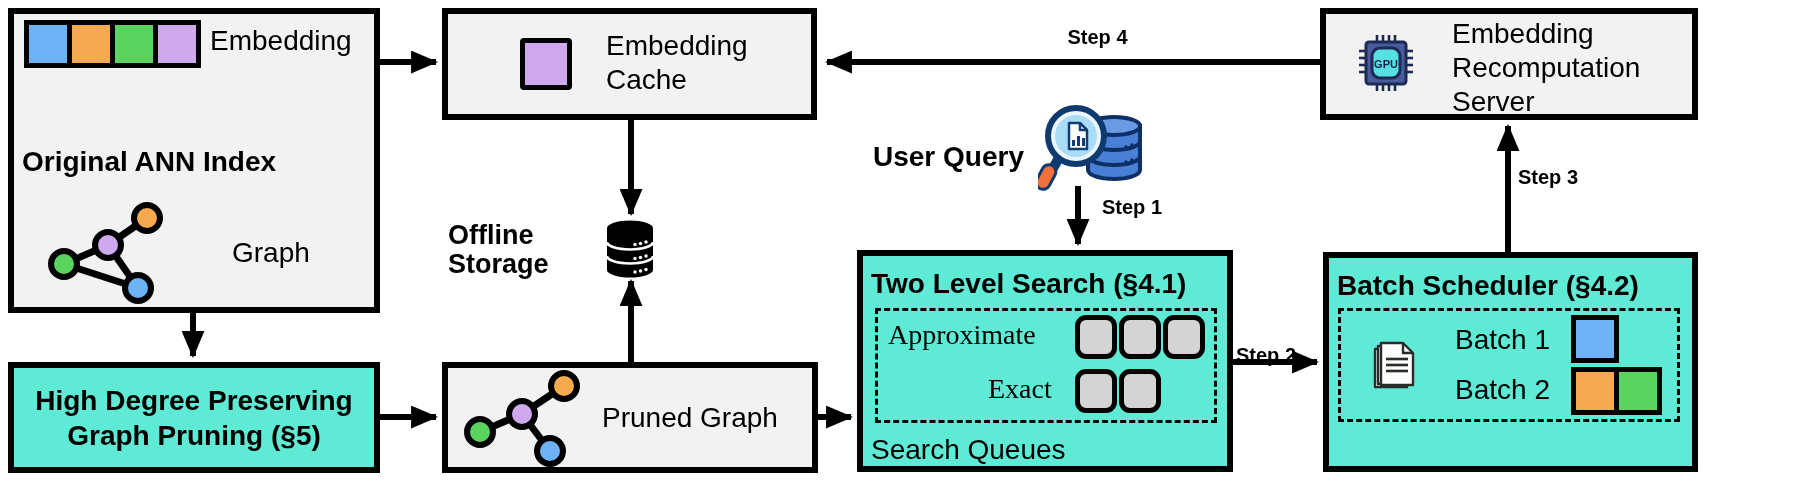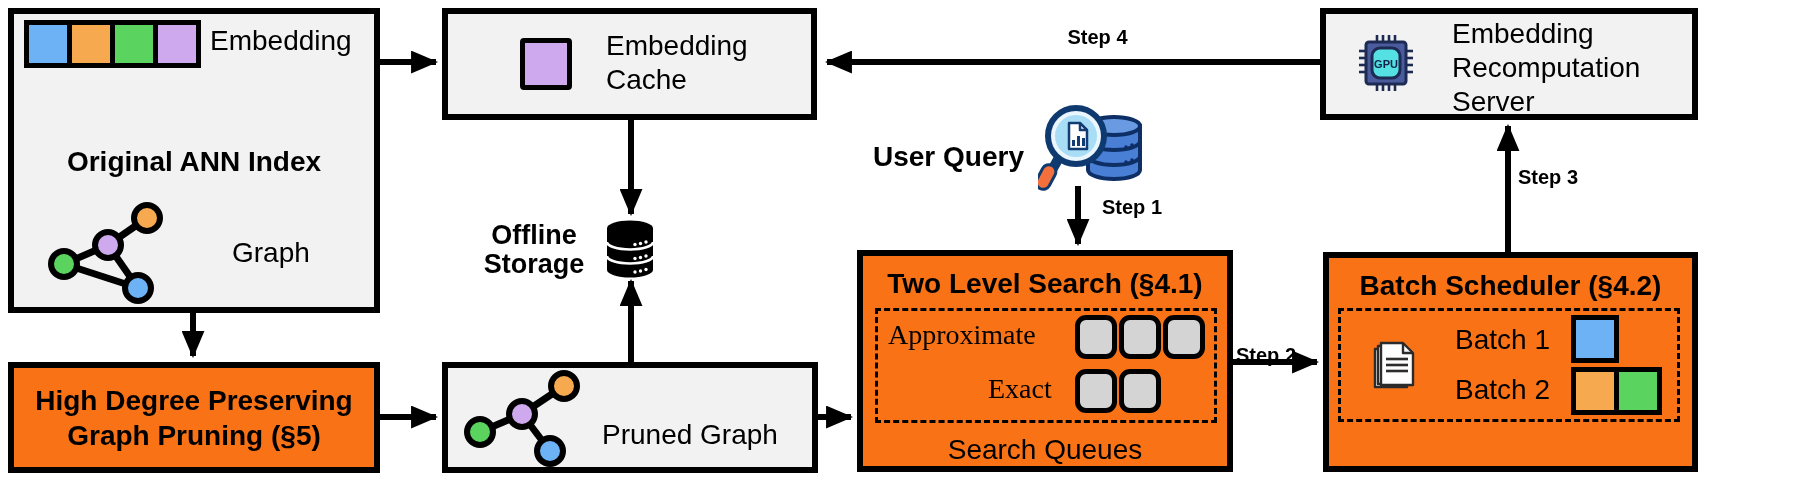--- a/index.html
+++ b/index.html
@@ -1,27 +1,27 @@
 <!DOCTYPE html>
 <html><head>
 <meta charset="utf-8">
 <style>
   html,body{margin:0;padding:0;background:#ffffff;}
   #canvas{
     position:relative;width:1817px;height:481px;background:#ffffff;overflow:hidden;
     font-family:"Liberation Sans",sans-serif;color:#000;
   }
   .box{position:absolute;background:#f2f2f2;border:6px solid #000;box-sizing:border-box;}
-  .box.dark{background:#f97316;}
+  .box.dark{background:#5eead4;}
   .lbl{position:absolute;font-size:28px;line-height:34px;white-space:nowrap;}
   .wrap{white-space:normal;}
   .bold{font-weight:700;}
   .ctr{text-align:center;}
   .step{position:absolute;font-size:20px;font-weight:700;white-space:nowrap;}
-  .title-row{position:absolute;left:0;width:100%;text-align:center;font-weight:700;font-size:28px;}
+  .title-row{position:absolute;left:8px;width:100%;font-weight:700;font-size:28px;}
   .dashed{position:absolute;border:3px dashed #000;box-sizing:border-box;}
   .chip-frame{position:absolute;display:flex;gap:5px;background:#000;padding:5px;}
   .chip{width:38px;height:38px;}
   .cache-sq{position:absolute;width:42px;height:42px;background:#cfa9ee;border:5px solid #000;border-radius:4px;}
   .qrow{position:absolute;display:flex;gap:2px;}
   .qsq{width:32px;height:34px;border:5px solid #000;border-radius:11px;background:#d4d4d4;}
   .arrow-layer{position:absolute;left:0;top:0;pointer-events:none;}
   svg{display:block;}
   .icon{position:absolute;}
 </style>
@@ -77,21 +77,21 @@
       </g>
     </svg>
     <div class="lbl" style="left:218px;top:222px;">Graph</div>
   </div>
 
   <div class="box" style="left:442px;top:8px;width:375px;height:112px;">
     <div class="cache-sq" style="left:72px;top:24px;"></div>
     <div class="lbl wrap" style="left:158px;top:15px;width:180px;">Embedding Cache</div>
   </div>
 
-  <div class="lbl wrap bold" style="left:472px;top:221px;width:124px;text-align:center;font-size:27px;line-height:29px;">Offline Storage</div>
+  <div class="lbl wrap bold" style="left:448px;top:221px;width:124px;text-align:left;font-size:27px;line-height:29px;">Offline Storage</div>
   <svg class="icon" style="left:604px;top:219px;" width="52" height="60" viewBox="0 0 52 60">
     <ellipse cx="26" cy="9" rx="23" ry="7.5" fill="#000"></ellipse>
     <path d="M3,9 v42 a23,7.5 0 0 0 46,0 v-42 z" fill="#000"></path>
     <path d="M3,23 a23,7.5 0 0 0 46,0" fill="none" stroke="#fff" stroke-width="2.6"></path>
     <path d="M3,37 a23,7.5 0 0 0 46,0" fill="none" stroke="#fff" stroke-width="2.6"></path>
     <g fill="#fff">
       <circle cx="31" cy="25.5" r="1.7"></circle>
         <circle cx="36.5" cy="24.5" r="1.7"></circle>
         <circle cx="42" cy="23" r="1.7"></circle>
       <circle cx="31" cy="39.5" r="1.7"></circle>
@@ -142,21 +142,21 @@
         <line x1="64" y1="44" x2="106" y2="16"></line>
         <line x1="64" y1="44" x2="92" y2="81"></line>
       </g>
       <g stroke="#000" stroke-width="6">
         <circle cx="106" cy="16" r="13" fill="#f6a94f"></circle>
         <circle cx="64" cy="44" r="13" fill="#cfa9ee"></circle>
         <circle cx="22" cy="62" r="13" fill="#5bd35f"></circle>
         <circle cx="92" cy="81" r="13" fill="#6cb2f5"></circle>
       </g>
     </svg>
-    <div class="lbl" style="left:154px;top:50px;">Pruned Graph</div>
+    <div class="lbl" style="left:154px;top:33px;">Pruned Graph</div>
   </div>
 
   <div class="box dark" style="left:857px;top:250px;width:376px;height:222px;">
     <div class="title-row" style="top:12px;">Two Level Search (§4.1)</div>
     <div class="dashed" style="left:12px;top:52px;width:342px;height:115px;font-family:Liberation Serif, serif;">
       <div class="lbl" style="left:10px;top:7px;">Approximate</div>
       <div class="qrow" style="left:197px;top:4px;">
         <div class="qsq"></div>
         <div class="qsq"></div>
         <div class="qsq"></div>

